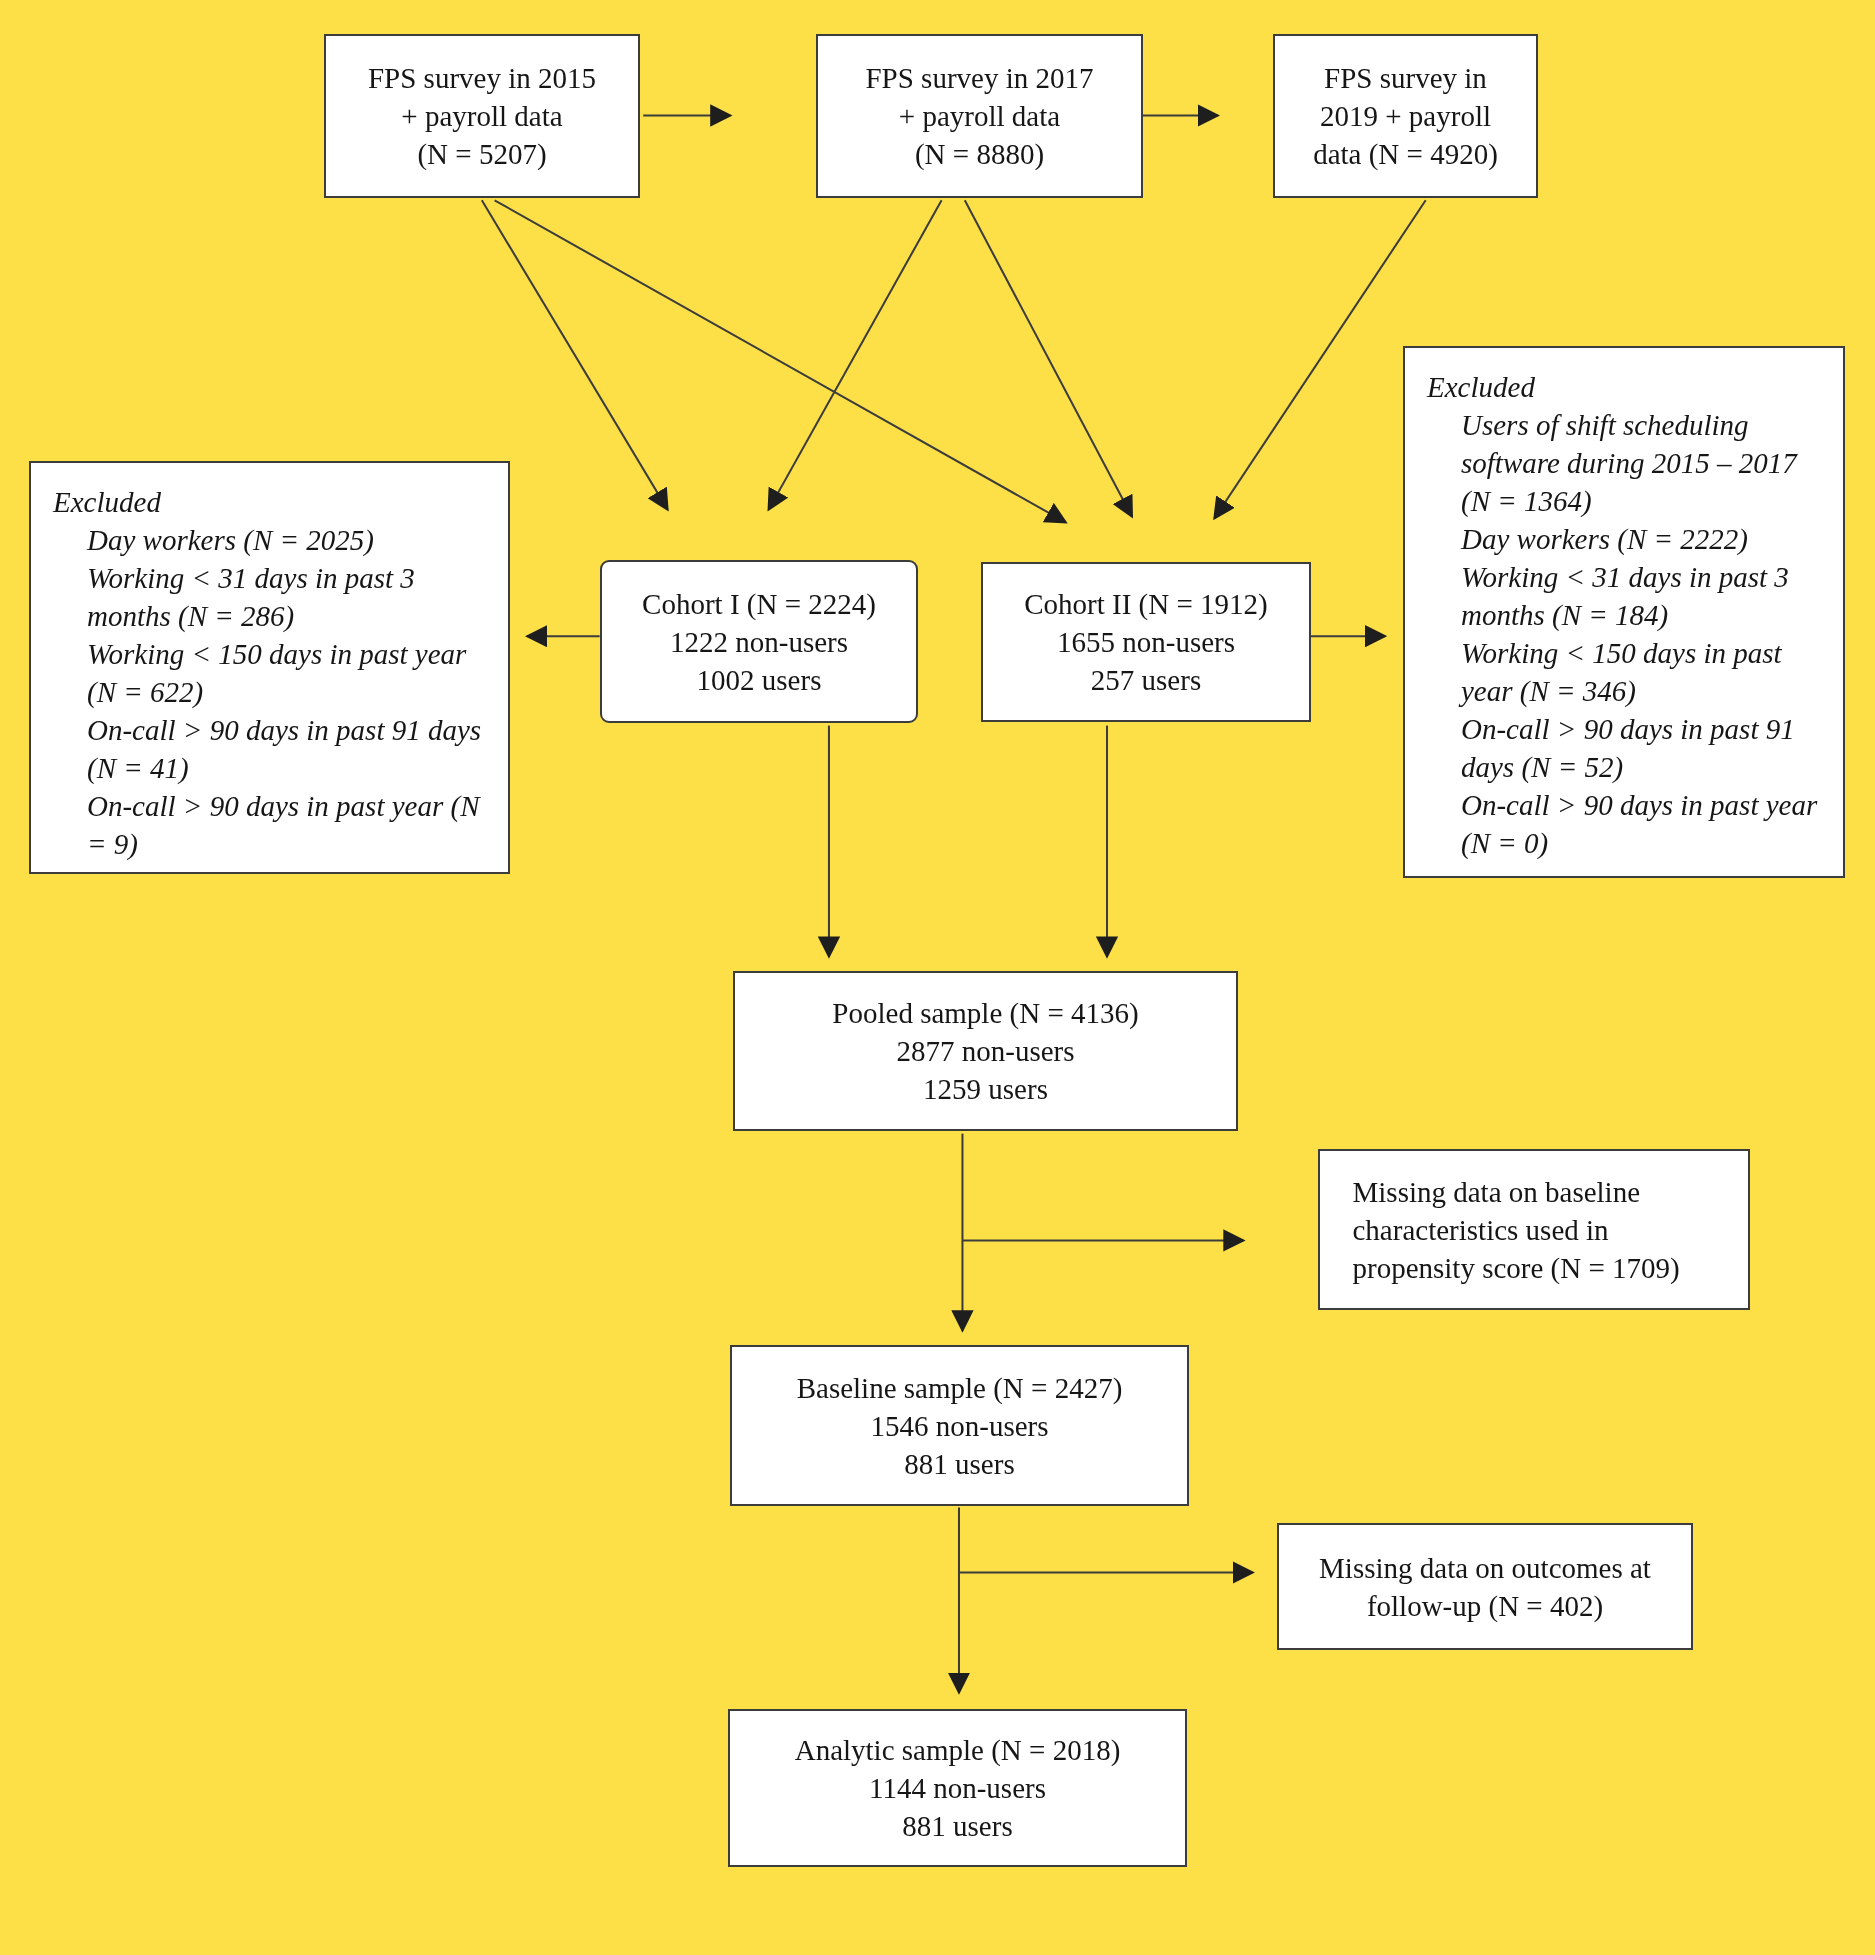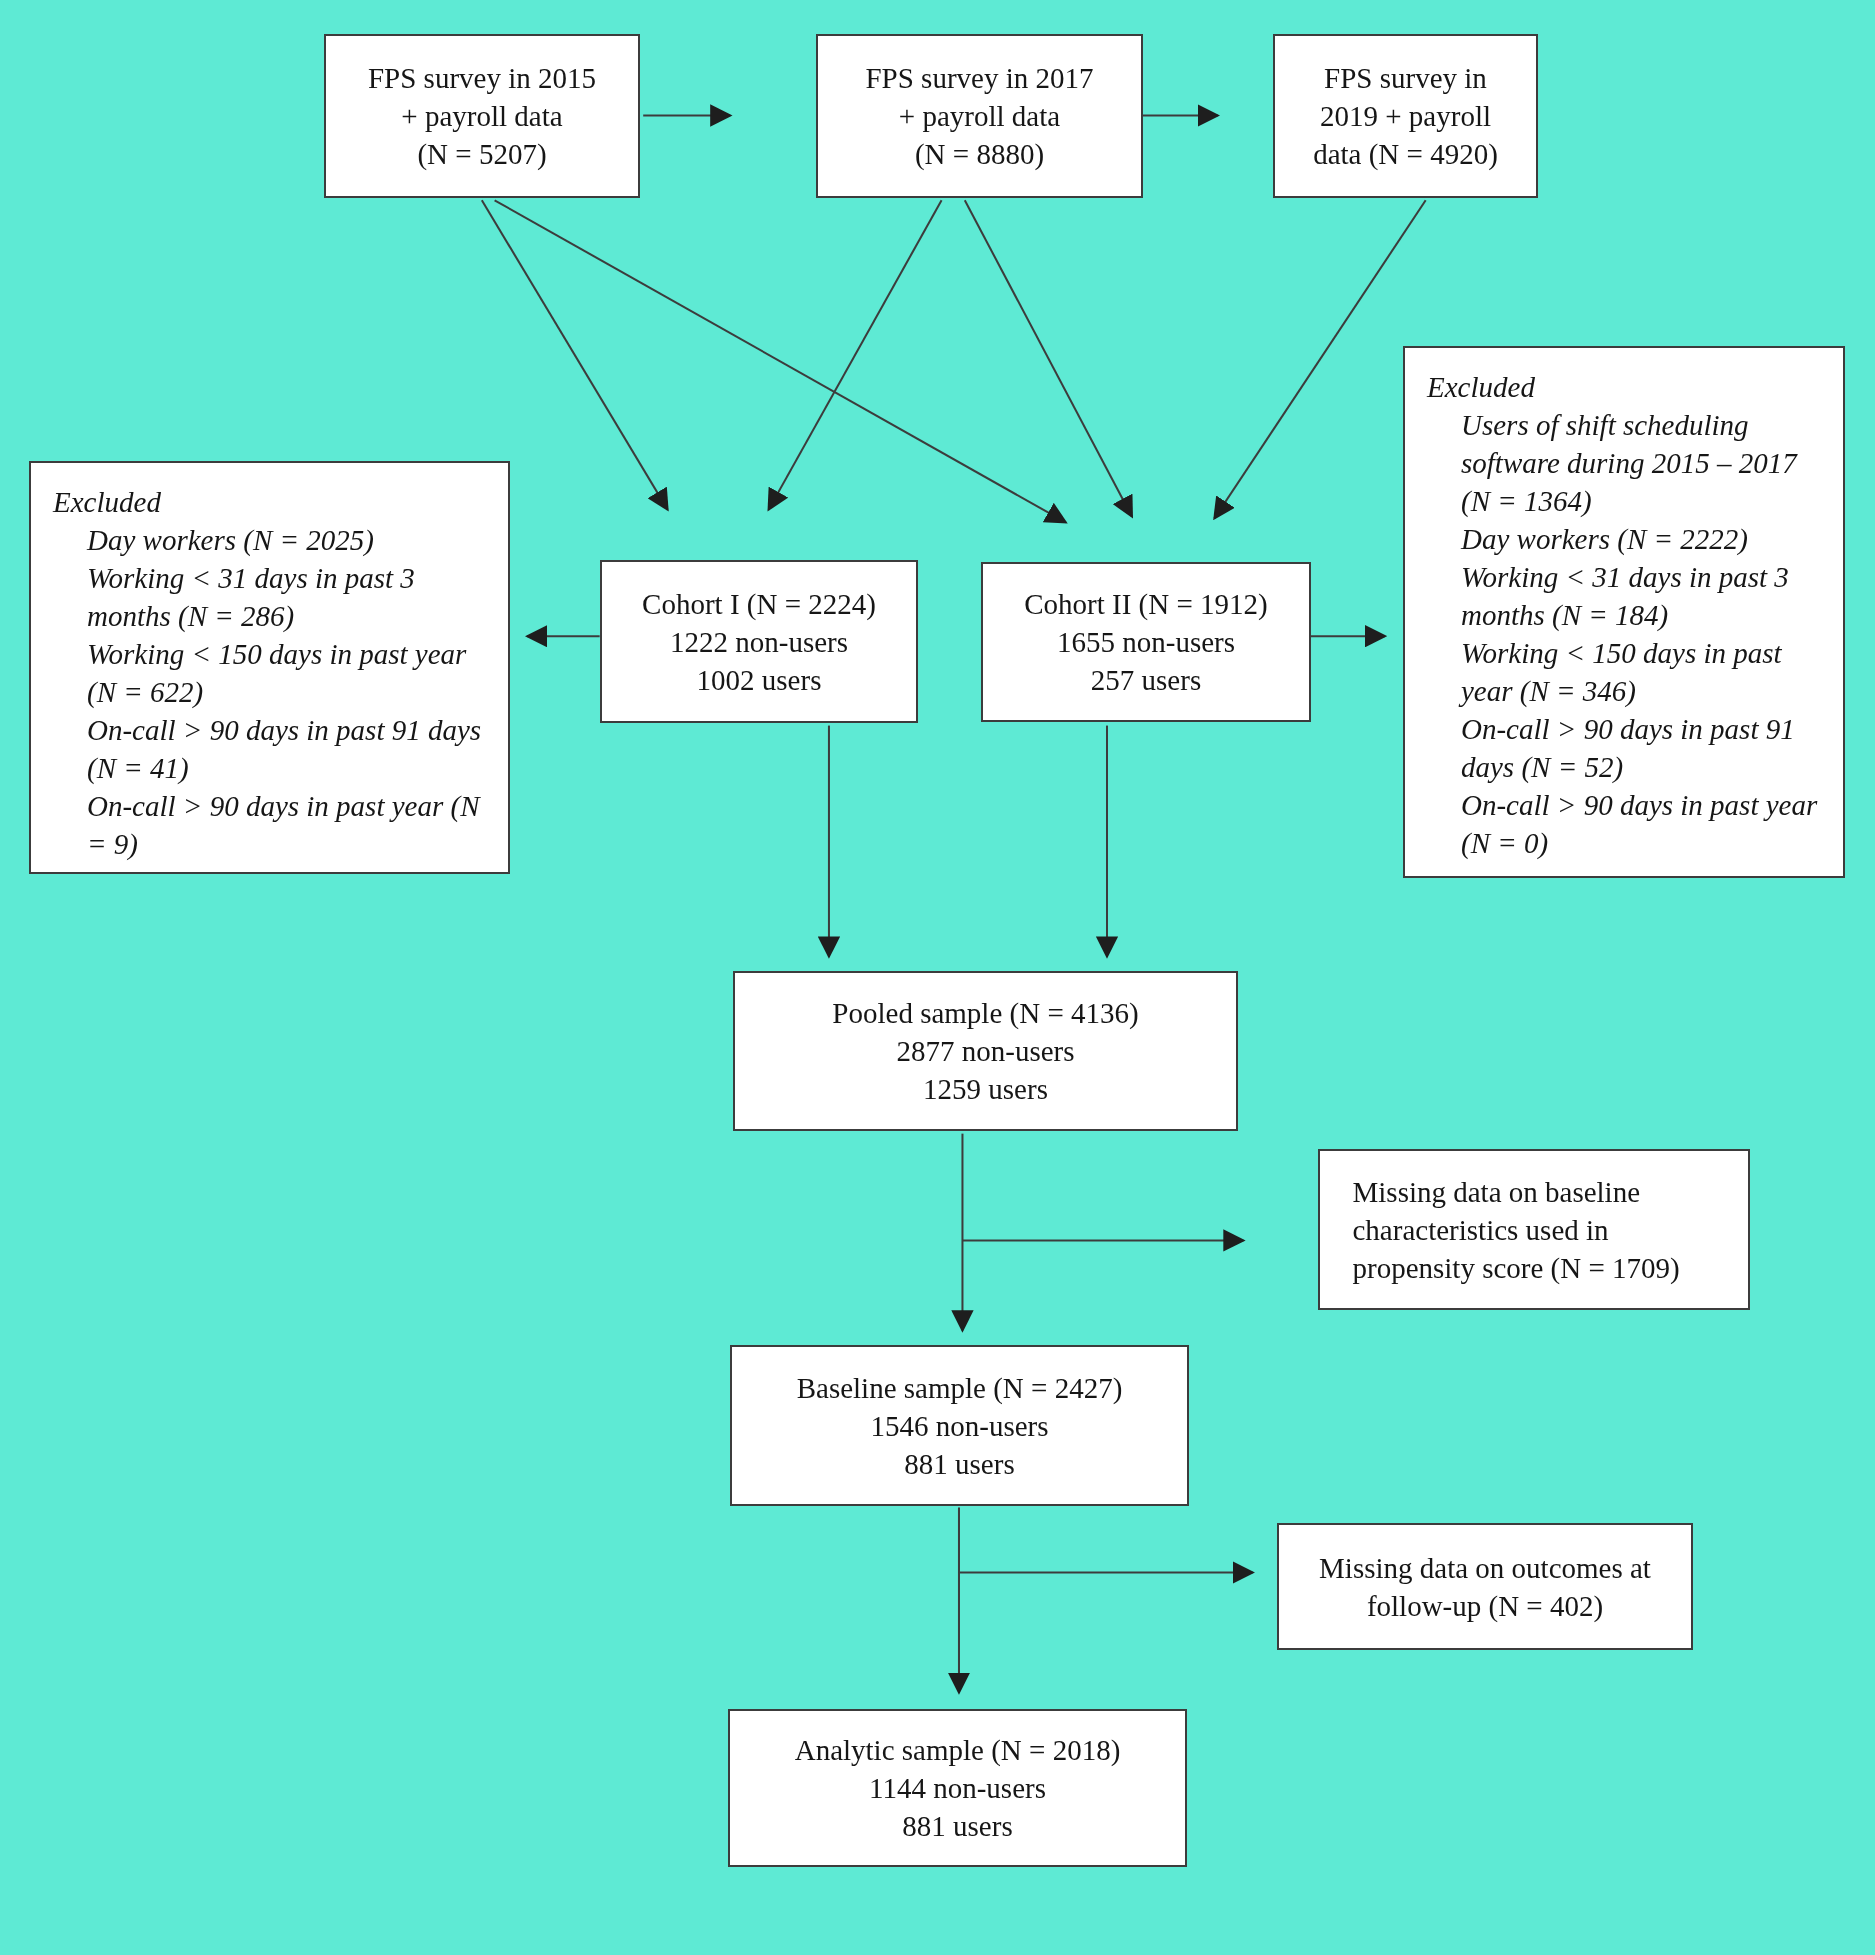--- a/index.html
+++ b/index.html
@@ -1,20 +1,20 @@
 <!DOCTYPE html>
 <html style="font-size:9.3px"><head>
 <meta charset="utf-8">
 <style>
   html,body{margin:0;padding:0;background:#ffffff;}
   .canvas{
     position:relative;
     width:1875px;
     height:1955px;
-    background:#5eead4;
+    background:#fde047;
     font-family:"Liberation Serif","DejaVu Serif",serif;
     font-size:29px;
     line-height:38px;
     color:#161616;
   }
   .arrows{position:absolute;left:0;top:0;width:1875px;height:1955px;}
   .arrows path{stroke:#3c3c3c;stroke-width:3.5;fill:none;}
   .node{
     position:absolute;
     box-sizing:border-box;
@@ -83,21 +83,21 @@
 
   <div class="node excl" style="left:29px;top:461px;width:481px;height:413px;">
     <div class="excl-title">Excluded</div>
     <div class="excl-item">Day workers (N = 2025)</div>
     <div class="excl-item">Working &lt; 31 days in past 3 months (N = 286)</div>
     <div class="excl-item">Working &lt; 150 days in past year (N = 622)</div>
     <div class="excl-item">On-call &gt; 90 days in past 91 days (N = 41)</div>
     <div class="excl-item">On-call &gt; 90 days in past year (N = 9)</div>
   </div>
 
-  <div class="node center" style="left:600px;top:560px;width:318px;height:163px;">
+  <div class="node center" style="left:600px;top:560px;width:318px;height:163px;border-radius:9px;">
     <div>Cohort I (N = 2224)</div>
     <div>1222 non-users</div>
     <div>1002 users</div>
   </div>
 
   <div class="node center" style="left:981px;top:562px;width:330px;height:160px;">
     <div>Cohort II (N = 1912)</div>
     <div>1655 non-users</div>
     <div>257 users</div>
   </div>

